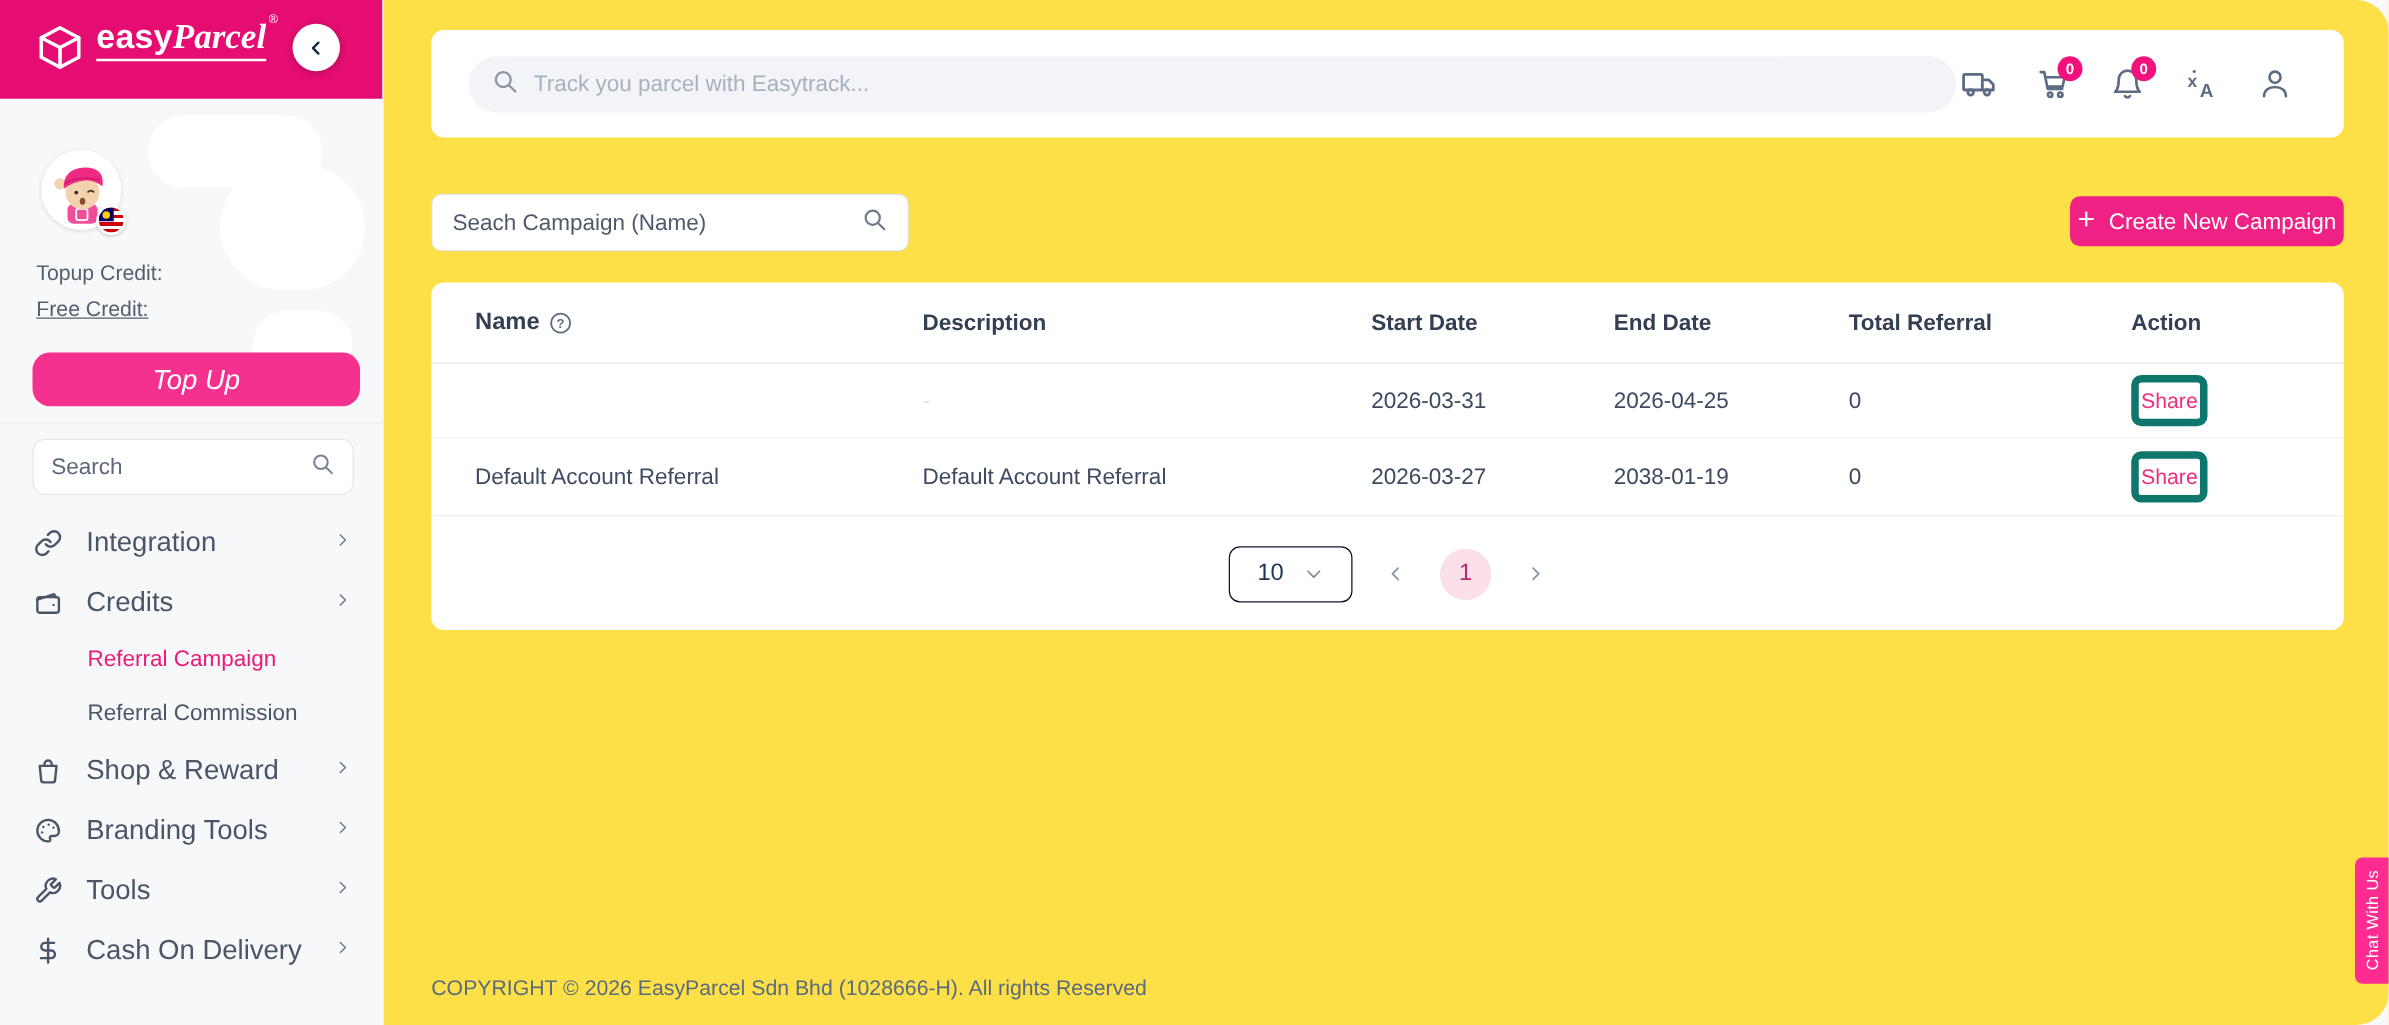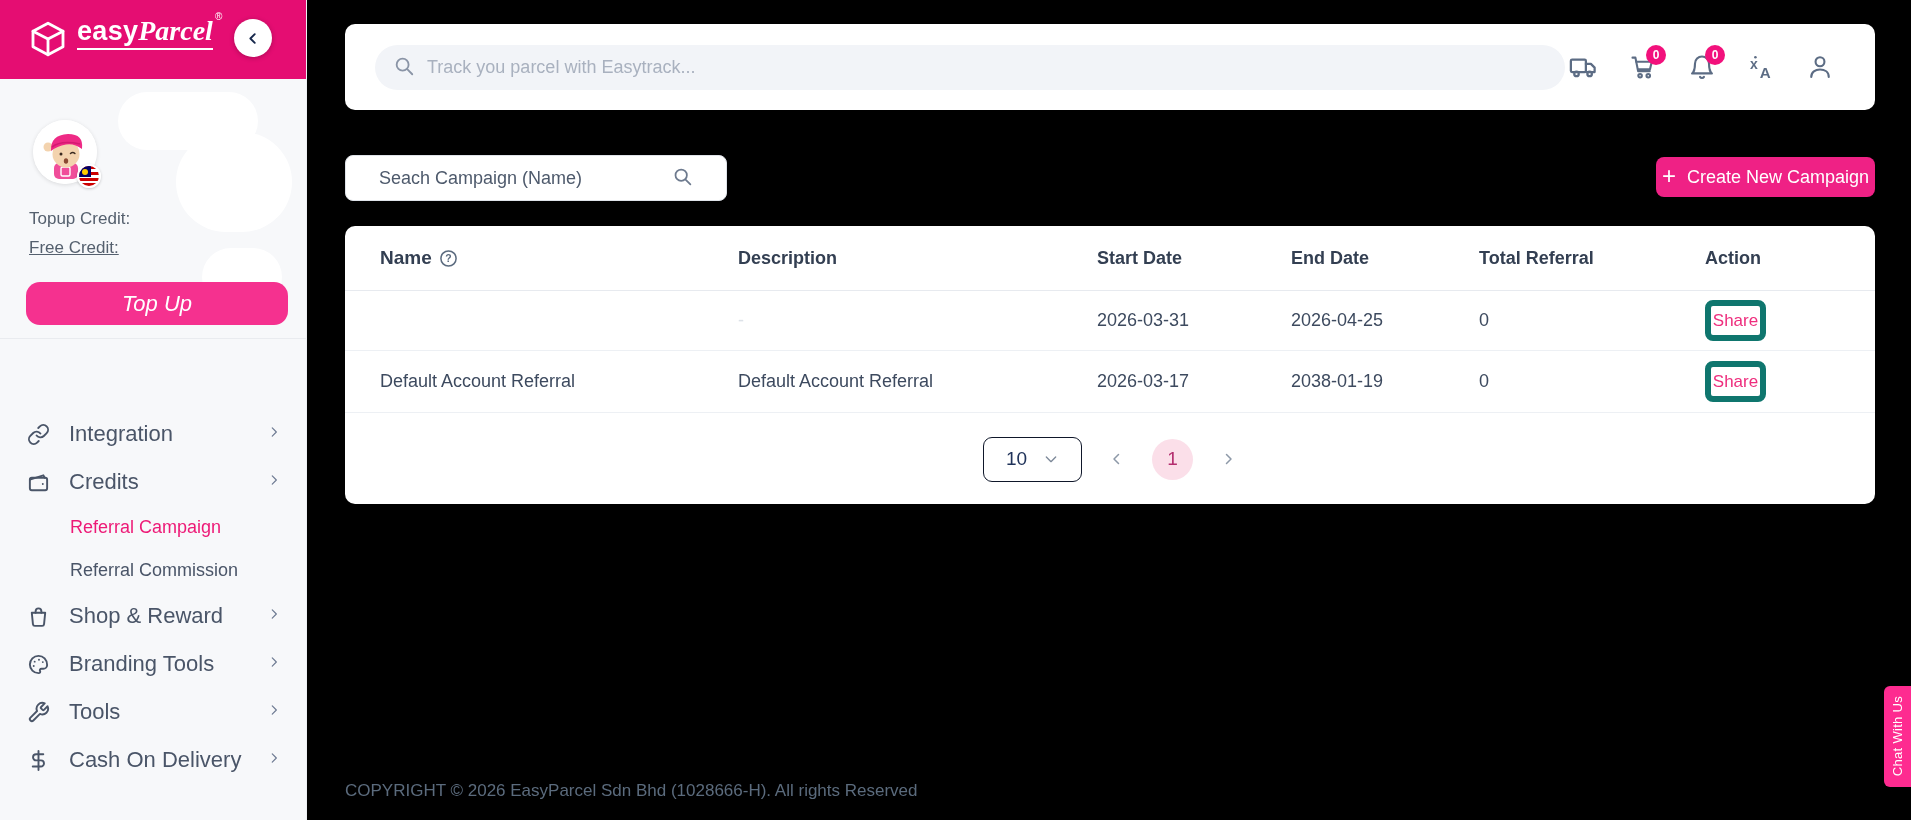--- a/index.html
+++ b/index.html
@@ -1,18 +1,18 @@
 <!DOCTYPE html>
 <html><head>
 <meta charset="utf-8">
 <style>
   * { margin:0; padding:0; box-sizing:border-box; }
   html,body { width:1911px; height:820px; }
   body { font-family:"Liberation Sans", sans-serif; background:#f8f9fb; overflow:hidden; }
-  .app { position:relative; width:1911px; height:820px; background:#000000; }
+  .app { position:relative; width:1911px; height:820px; background:#fde047;border-radius:26px; }
 
   
   .sidebar { position:absolute; left:0; top:0; width:307px; height:820px; background:#f7f8fa; border-right:1px solid #edeff2; overflow:hidden; }
   .sb-header { position:relative; height:79px; background:#e50d72; display:flex; align-items:center; padding-left:28px; z-index:3; }
   .logo { display:flex; align-items:flex-start; color:#fff; }
   .logo-box { margin-right:9px; margin-top:2px; }
   .logo-words { border-bottom:2px solid #fff; padding-bottom:3px; line-height:1; white-space:nowrap; }
   .logo-easy { font-size:27px; font-weight:800; letter-spacing:.3px; }
   .logo-parcel { font-family:"Liberation Serif", serif; font-style:italic; font-weight:600; font-size:28px; }
   .logo-reg { font-size:10px; position:relative; top:-6px; margin-left:2px; }
@@ -52,21 +52,21 @@
   
   .topcard { position:absolute; left:345px; top:24px; width:1530px; height:86px; background:#fff; border-radius:10px; display:flex; align-items:center; }
   .track-search { position:absolute; left:30px; top:21px; width:1190px; height:45px; background:#f2f4f8; border-radius:23px; display:flex; align-items:center; padding:0 18px; }
   .track-search .mag { color:#8a94a6; flex:0 0 auto; margin-right:12px; }
   .track-search input { flex:1; border:none; outline:none; background:transparent; font-size:18px; font-family:inherit; color:#333f51; }
   .track-search input::placeholder { color:#a9b1bf; }
   .top-icons { position:absolute; right:40px; top:0; height:100%; display:flex; align-items:center; gap:29px; }
   .tb-icon { position:relative; width:30px; height:30px; display:flex; align-items:center; justify-content:center; color:#5c6c84; cursor:pointer; }
   .tb-badge { position:absolute; top:-7px; right:-8px; min-width:20px; height:20px; border-radius:10px; background:#f2117c; color:#fff; font-size:12px; font-weight:700; display:flex; align-items:center; justify-content:center; padding:0 5px; }
 
-  .campaign-search { position:absolute; left:345px; top:155px; width:382px; height:46px; background:#fff; border:1px solid #dfe3e9; border-radius:8px; display:flex; align-items:center; padding:0 33px; }
+  .campaign-search { position:absolute; left:345px; top:155px; width:382px; height:46px; background:#fff; border:1px solid #dfe3e9; border-radius:8px; display:flex; align-items:center; padding:0 16px; }
   .campaign-search input { flex:1; border:none; outline:none; font-size:18px; font-family:inherit; color:#333f51; background:transparent; min-width:0; }
   .campaign-search input::placeholder { color:#4e5a6c; }
   .campaign-search .mag { color:#6d7a8e; flex:0 0 auto; }
 
   .create-btn { position:absolute; left:1656px; top:157px; width:219px; height:40px; background:#ef2185; border:none; border-radius:8px; color:#fff; display:flex; align-items:center; justify-content:center; gap:11px; font-size:18px; font-family:inherit; cursor:pointer; }
   .create-btn .plus { font-size:24px; font-weight:300; line-height:1; position:relative; top:-1px; }
 
   .table-card { position:absolute; left:345px; top:226px; width:1530px; height:278px; background:#fff; border-radius:10px; }
   .thead, .trow { display:grid; grid-template-columns:358px 359px 194px 188px 226px 1fr; align-items:center; padding:0 35px; }
   .thead { height:65px; border-bottom:1px solid #e7eaef; color:#333f52; font-weight:700; font-size:18px; }
@@ -140,20 +140,29 @@
       </div>
       <span class="flag-badge"></span>
     </div>
 
     <div class="credit-line credit-topup">Topup Credit:</div>
     <div class="credit-line credit-free">Free Credit:</div>
 
     <button class="topup-btn">Top Up</button>
     <div class="sb-divider"></div>
 
+    <div class="sb-search">
+      <input type="text" placeholder="Search" style="">
+      <span class="mag">
+        <svg width="20" height="20" viewBox="0 0 24 24" class="ic">
+            <circle cx="10.5" cy="10.5" r="6.5"></circle>
+            <line x1="15.5" y1="15.5" x2="21" y2="21"></line>
+          </svg>
+      </span>
+    </div>
 
     <nav class="menu">
 
       <div class="sb-item">
         <span class="sb-icon">
           <svg width="23" height="23" viewBox="0 0 24 24" class="ic">
               <path d="M10 13a5 5 0 0 0 7.54.54l3-3a5 5 0 0 0-7.07-7.07l-1.72 1.71"></path>
               <path d="M14 11a5 5 0 0 0-7.54-.54l-3 3a5 5 0 0 0 7.07 7.07l1.71-1.71"></path>
             </svg>
         </span>
@@ -331,21 +340,21 @@
       <div class="faint-cell">-</div>
       <div>2026-03-31</div>
       <div>2026-04-25</div>
       <div>0</div>
       <div><button class="share-btn">Share</button></div>
     </div>
 
     <div class="trow trow-2">
       <div>Default Account Referral</div>
       <div>Default Account Referral</div>
-      <div>2026-03-17</div>
+      <div>2026-03-27</div>
       <div>2038-01-19</div>
       <div>0</div>
       <div><button class="share-btn">Share</button></div>
     </div>
 
     <div class="pagination">
       <div class="page-size">
         <span class="num">10</span>
         <span class="chev">
             <svg width="16" height="16" viewBox="0 0 24 24" class="ic">

